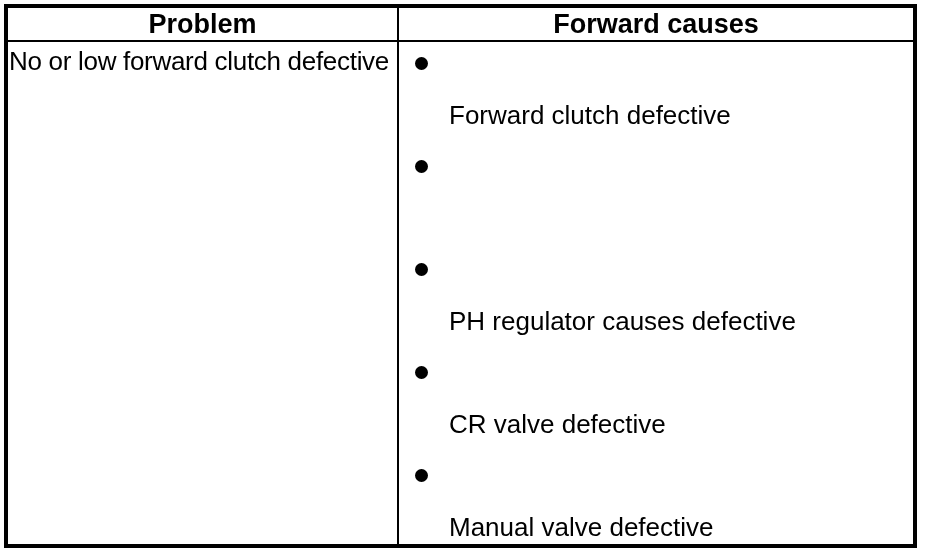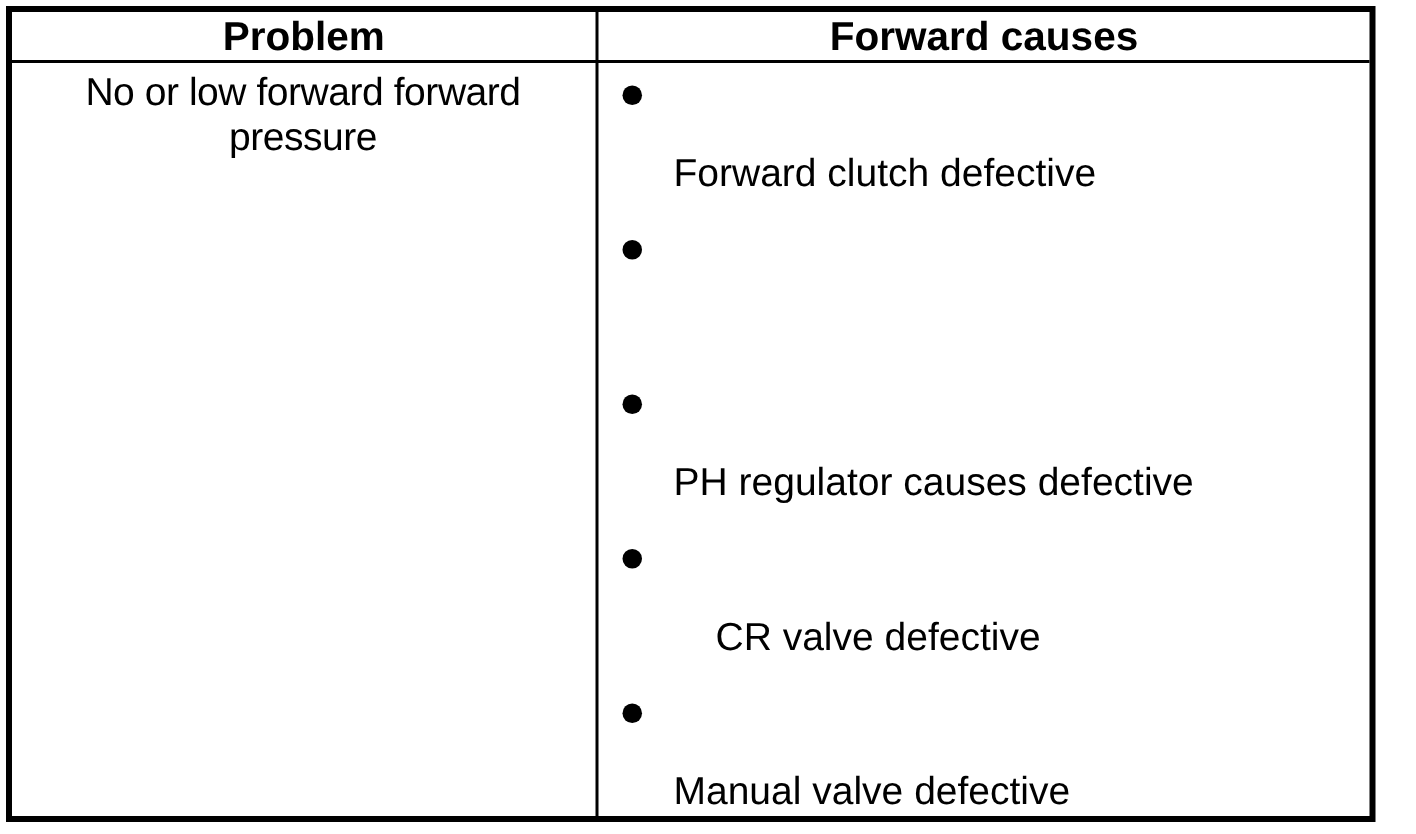--- a/index.html
+++ b/index.html
@@ -1,15 +1,15 @@
 <!DOCTYPE html>
 <html><head>
 <meta charset="utf-8">
 <style>
-  * { box-sizing: border-box; margin: 0; padding: 0; text-align: center; }
+  * { box-sizing: border-box; margin: 0; padding: 0; }
   html, body {
     width: 944px; height: 556px;
     background: #ffffff;
     font-family: "Liberation Sans", sans-serif;
     color: #000000;
     position: relative;
     overflow: hidden;
   }
   .doc-table {
     position: absolute;
@@ -69,26 +69,26 @@
 </style>
 </head>
 <body>
 
 <div class="doc-table">
   <div class="header-row">
     <div class="col-left header-cell">Problem</div>
     <div class="col-right header-cell">Forward causes</div>
   </div>
   <div class="body-row">
-    <div class="col-left problem-cell">No or low forward forward pressure</div>
+    <div class="col-left problem-cell">No or low forward clutch defective</div>
     <div class="col-right causes-cell" id="causes-cell">
         <div class="bullet-icon" style="top: 15px;"></div>
         <div class="cause-text" style="top: 58px;">Forward clutch defective</div>
         <div class="bullet-icon" style="top: 118px;"></div>
         <div class="bullet-icon" style="top: 221px;"></div>
         <div class="cause-text" style="top: 264px;">PH regulator causes defective</div>
         <div class="bullet-icon" style="top: 324px;"></div>
-        <div class="cause-text" style="top: 367px; margin-left: 28px;">CR valve defective</div>
+        <div class="cause-text" style="top: 367px;">CR valve defective</div>
         <div class="bullet-icon" style="top: 427px;"></div>
         <div class="cause-text" style="top: 470px;">Manual valve defective</div>
       </div>
   </div>
 </div>
 
 </body></html>

